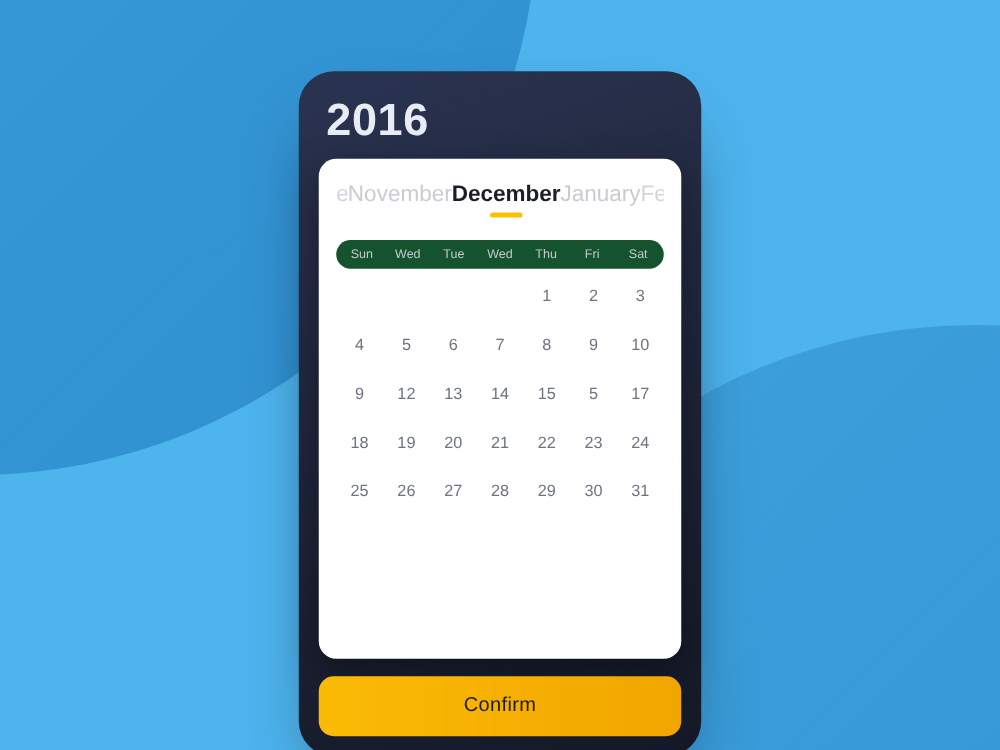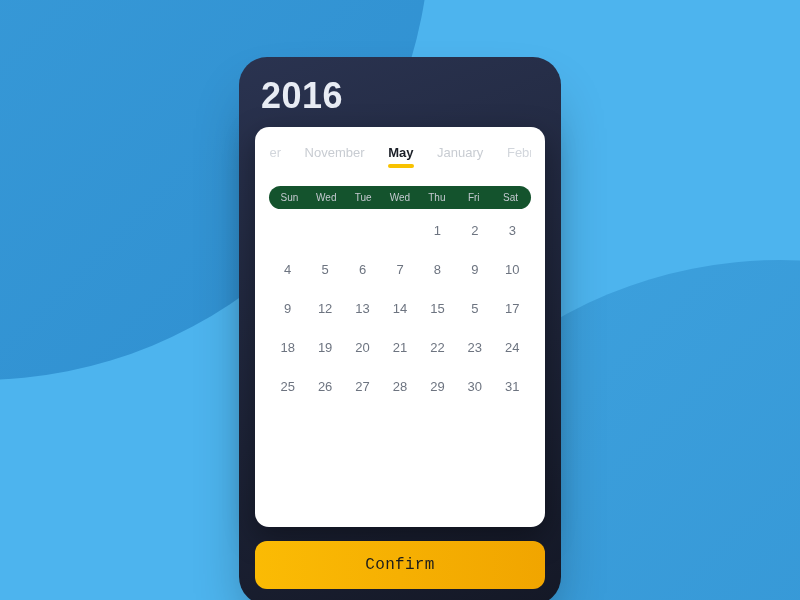--- a/index.html
+++ b/index.html
@@ -49,22 +49,22 @@
     border-radius: 14px;
     flex: 1;
     box-shadow: 0 10px 30px rgba(0,0,0,0.35);
     padding: 18px 14px 10px 14px;
     display: flex; flex-direction: column;
     overflow: hidden;
   }
 
   .months {
     display: flex;
-    justify-content: space-between;
-    font-size: 13px;
+    justify-content: center;
+    font-size: 18px;
     position: relative;
     white-space: nowrap;
   }
   .month-edge-l, .month-edge-r {
     color: #d2d6dc;
     overflow: hidden;
   }
   .month-edge-l { width: 12px; text-align: right; }
   .month-edge-r { width: 24px; text-align: left; }
   .month { color: #c8ccd2; cursor: pointer; }
@@ -115,38 +115,37 @@
   .confirm {
     margin-top: 14px;
     height: 48px;
     border: none;
     border-radius: 12px;
     background: linear-gradient(90deg, #fbbb04 0%, #f1a500 100%);
     color: #1c1c1c;
     font-size: 16px;
     letter-spacing: 0.3px;
     cursor: pointer;
-    font-family: Liberation Mono, monospace;
   }
 </style>
 </head>
 <body>
 
 <div class="bg-shape-1"></div>
 <div class="bg-shape-2"></div>
 
 <div class="card">
   <div class="year">2016</div>
 
   <div class="sheet">
 
     <div class="months">
       <span class="month-edge-l">er</span>
       <span class="month">November</span>
-      <span class="month active">May</span>
+      <span class="month active">December</span>
       <span class="month">January</span>
       <span class="month-edge-r">Febr</span>
     </div>
 
     <div class="weekdays" id="weekdays">
         <div class="weekday">Sun</div>
         <div class="weekday">Wed</div>
         <div class="weekday">Tue</div>
         <div class="weekday">Wed</div>
         <div class="weekday">Thu</div>

